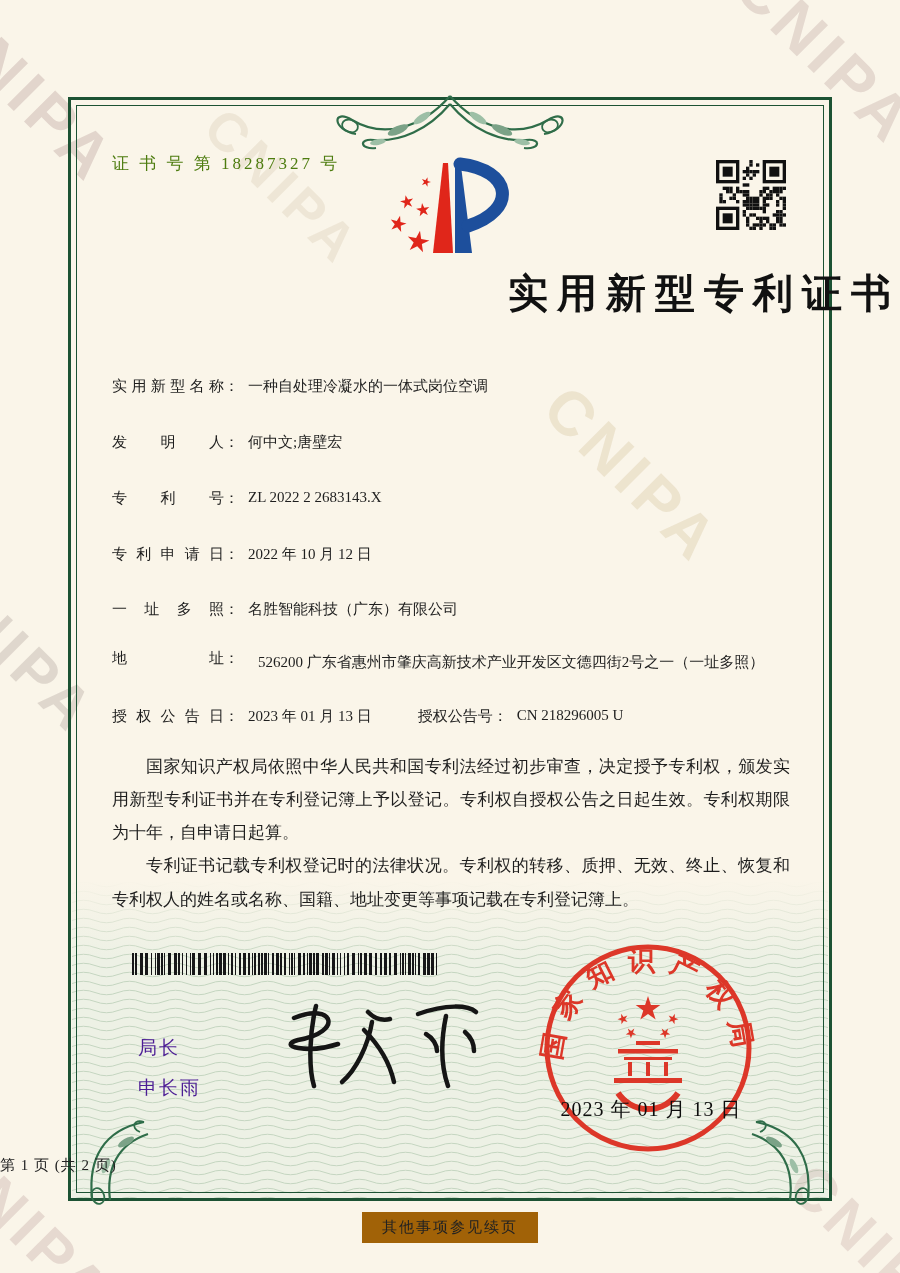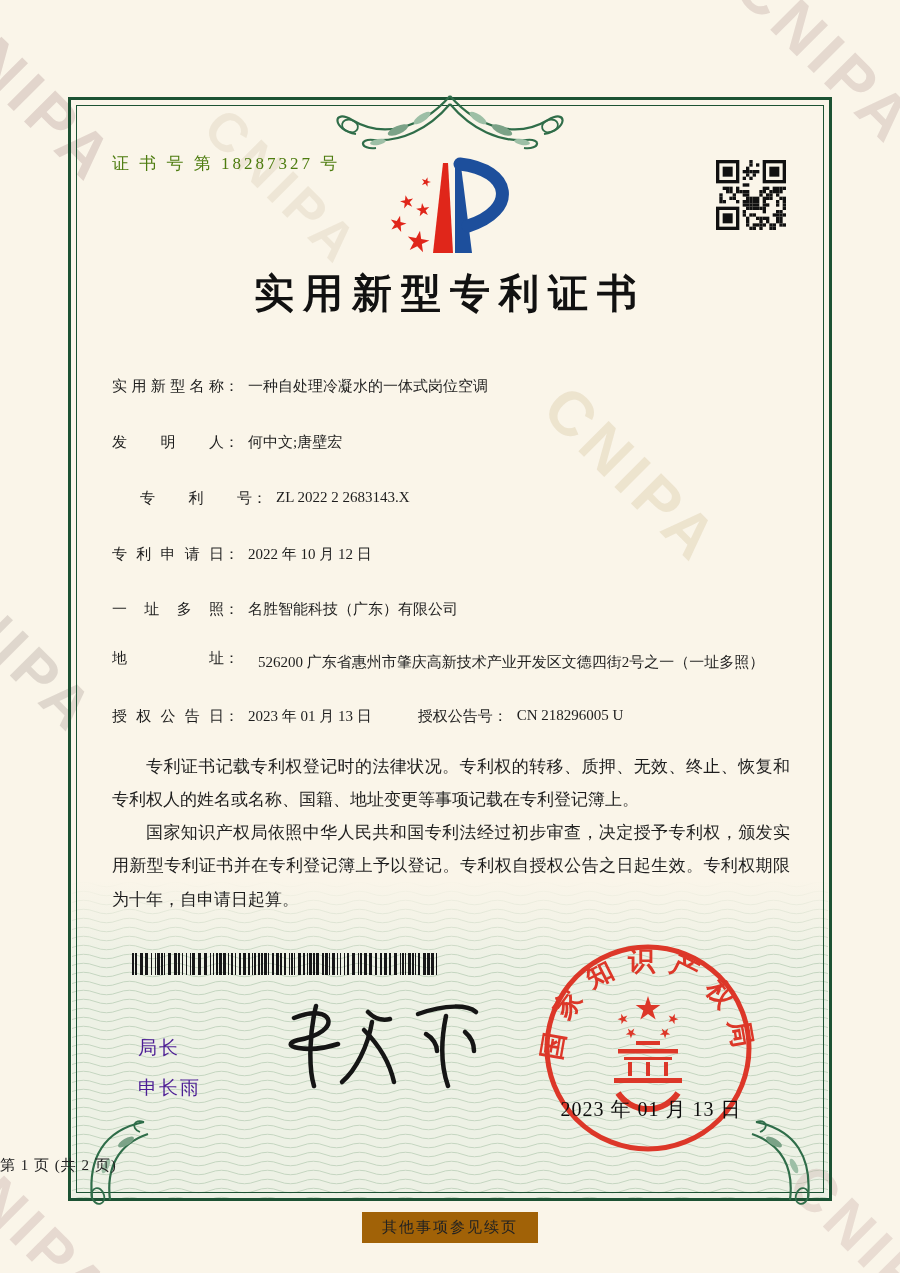--- a/index.html
+++ b/index.html
@@ -19,21 +19,21 @@
       background:linear-gradient(#faf5e9,rgba(250,245,233,0));z-index:0;}
 
   
   .frame-outer{position:absolute;left:68px;top:97px;width:758px;height:1098px;
       border:3px solid #1c5233;z-index:2;}
   .frame-inner{position:absolute;left:76px;top:105px;width:746px;height:1086px;
       border:1.5px solid #1c5233;z-index:2;}
 
   .cert-no{position:absolute;left:112px;top:152px;font-size:17px;letter-spacing:3px;
       color:#4d7c0f;z-index:3;}
-  .title{position:absolute;left:0;right:0;top:266px;text-align:center;font-size:40px;
+  .title{position:absolute;left:0;right:0;top:266px;text-align:right;font-size:40px;
       font-weight:bold;letter-spacing:9px;color:#111;z-index:3;margin:0;}
 
   .frow{position:absolute;left:112px;display:flex;font-size:15px;z-index:3;align-items:flex-start;}
   .flabel{display:inline-block;width:112px;text-align:justify;text-align-last:justify;flex:none;}
   .fcolon{flex:none;}
   .fval{margin-left:9px;}
   .fval-wrap{margin-left:19px;width:520px;line-height:1.75;}
 
   .paras{position:absolute;left:112px;top:750px;width:678px;font-size:17px;
       line-height:1.95;text-align:justify;z-index:3;}
@@ -270,21 +270,21 @@
   <div class="frow" style="top:377px;">
     <span class="flabel">实用新型名称</span>
       <span class="fcolon">：</span>
     <span class="fval">一种自处理冷凝水的一体式岗位空调</span>
   </div>
   <div class="frow" style="top:433px;">
     <span class="flabel">发明人</span>
       <span class="fcolon">：</span>
     <span class="fval">何中文;唐壁宏</span>
   </div>
-  <div class="frow" style="top:489px;margin-left:28px;">
+  <div class="frow" style="top:489px;">
     <span class="flabel">专利号</span>
       <span class="fcolon">：</span>
     <span class="fval">ZL 2022 2 2683143.X</span>
   </div>
   <div class="frow" style="top:545px;">
     <span class="flabel">专利申请日</span>
       <span class="fcolon">：</span>
     <span class="fval">2022 年 10 月 12 日</span>
   </div>
   <div class="frow" style="top:600px;">
@@ -300,22 +300,22 @@
   <div class="frow" style="top:707px;">
     <span class="flabel">授权公告日</span>
       <span class="fcolon">：</span>
     <span class="fval">2023 年 01 月 13 日</span>
     <span style="margin-left:46px;font-family:Liberation Serif, serif;">授权公告号</span>
       <span>：</span>
     <span class="fval">CN 218296005 U</span>
   </div>
 
   <div class="paras">
+    <p>国家知识产权局依照中华人民共和国专利法经过初步审查，决定授予专利权，颁发实用新型专利证书并在专利登记簿上予以登记。专利权自授权公告之日起生效。专利权期限为十年，自申请日起算。</p>
     <p>专利证书记载专利权登记时的法律状况。专利权的转移、质押、无效、终止、恢复和专利权人的姓名或名称、国籍、地址变更等事项记载在专利登记簿上。</p>
-    <p>国家知识产权局依照中华人民共和国专利法经过初步审查，决定授予专利权，颁发实用新型专利证书并在专利登记簿上予以登记。专利权自授权公告之日起生效。专利权期限为十年，自申请日起算。</p>
   </div>
 
   <svg class="abs" style="left:130px;top:951px;z-index:4;" id="barcode" width="312" height="26">
       <rect x="2" y="2" width="2" height="22" fill="#161618"></rect>
       <rect x="5" y="2" width="2" height="22" fill="#161618"></rect>
       <rect x="10" y="2" width="3" height="22" fill="#161618"></rect>
       <rect x="15" y="2" width="3" height="22" fill="#161618"></rect>
       <rect x="21" y="2" width="1" height="22" fill="#161618"></rect>
       <rect x="25" y="2" width="1" height="22" fill="#161618"></rect>
       <rect x="27" y="2" width="3" height="22" fill="#161618"></rect>

